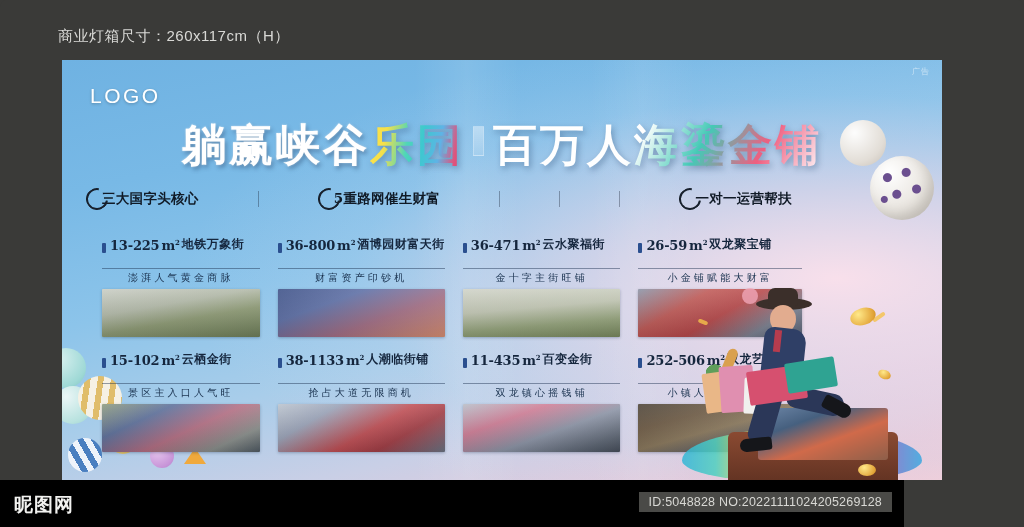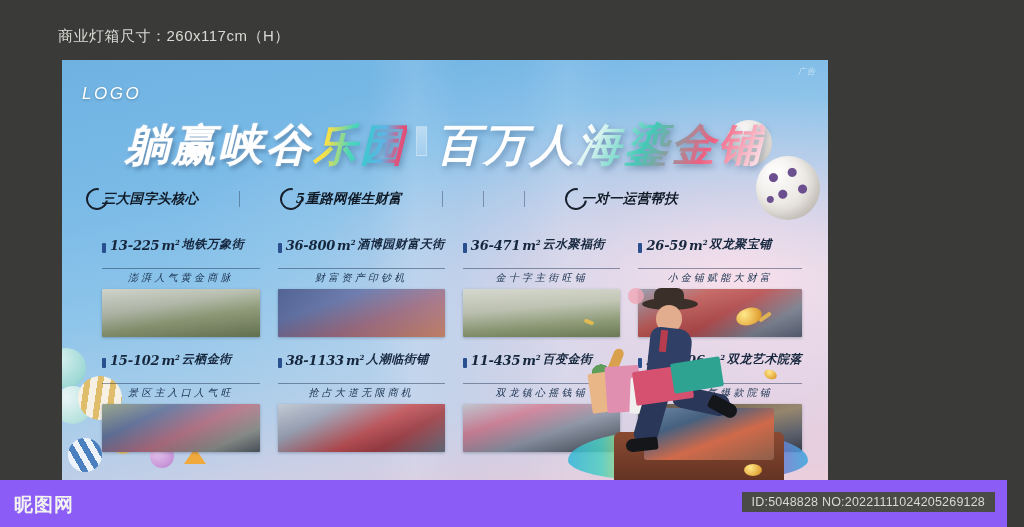--- a/index.html
+++ b/index.html
@@ -14,44 +14,43 @@
   
   .top-caption {
     position: absolute; left: 58px; top: 27px;
     font-size: 15px; color: #d9d9d6; letter-spacing: .5px;
     white-space: nowrap;
   }
 
   
   .poster {
     position: absolute; left: 62px; top: 60px;
-    width: 766px; height: 420px;
+    width: 880px; height: 420px;
     overflow: hidden;
     background:
       radial-gradient(120% 95% at 88% 52%, rgba(255,225,235,.92) 0%, rgba(255,220,232,.55) 22%, rgba(210,222,242,.15) 46%, rgba(0,0,0,0) 62%),
       linear-gradient(168deg, #6fb2e2 0%, #78b9e6 22%, #8cc4ea 44%, #a8cdea 62%, #c9cfe6 78%, #e4cadb 92%, #f0cdd9 100%);
-    font-style: italic;
   }
   
   .shafts {
     position: absolute; inset: 0;
     background:
       linear-gradient(90deg, rgba(255,255,255,0) 40%, rgba(255,255,255,.10) 46%, rgba(255,255,255,0) 52%),
       linear-gradient(90deg, rgba(255,255,255,0) 60%, rgba(255,255,255,.08) 66%, rgba(255,255,255,0) 72%);
     pointer-events: none;
   }
 
   .ad-mark {
     position: absolute; right: 12px; top: 6px;
     font-size: 8px; color: rgba(255,255,255,.55); letter-spacing: 1px;
   }
 
   .logo {
-    position: absolute; left: 20px; top: 24px;
-    font-size: 17px; color: #ffffff; letter-spacing: 2.5px;
+    position: absolute; left: 28px; top: 24px;
+    font-size: 21px; color: #ffffff; letter-spacing: 2.5px;
     text-shadow: 0 1px 3px rgba(0,0,0,.25);
   }
 
   
   .headline {
     position: absolute; left: 0; right: 0; top: 56px;
     text-align: center; white-space: nowrap;
     font-family: "DejaVu Serif", "Liberation Serif", serif;
     font-weight: bold;
     font-size: 44px;
@@ -274,22 +273,22 @@
       radial-gradient(circle at 40% 62%, #6b4f8f 0 4px, rgba(0,0,0,0) 5px),
       radial-gradient(circle at 16% 72%, #6b4f8f 0 3px, rgba(0,0,0,0) 4px);
   }
   .bigball2 {
     position: absolute; right: 56px; top: 60px; width: 46px; height: 46px; border-radius: 50%;
     background: radial-gradient(circle at 32% 28%, #fdfdfd, #e2ddd6 65%, #c6bfb6);
   }
 
   
   .bottom-bar {
-    position: absolute; left: 0; bottom: 0; width: 1007px; height: 47px;
-    background: #8b5cf6;
+    position: absolute; left: 0; bottom: 0; width: 904px; height: 47px;
+    background: #000000;
   }
   .brand {
     position: absolute; left: 14px; top: 12px;
     display: flex; align-items: baseline; gap: 7px;
   }
   .brand-cn {
     font-family: "DejaVu Serif", "Liberation Serif", serif;
     font-weight: bold; font-size: 19px; color: #f2f2f0; letter-spacing: 1px;
   }
   .brand-url { font-size: 17px; color: #f2f2f0; letter-spacing: .2px; }

